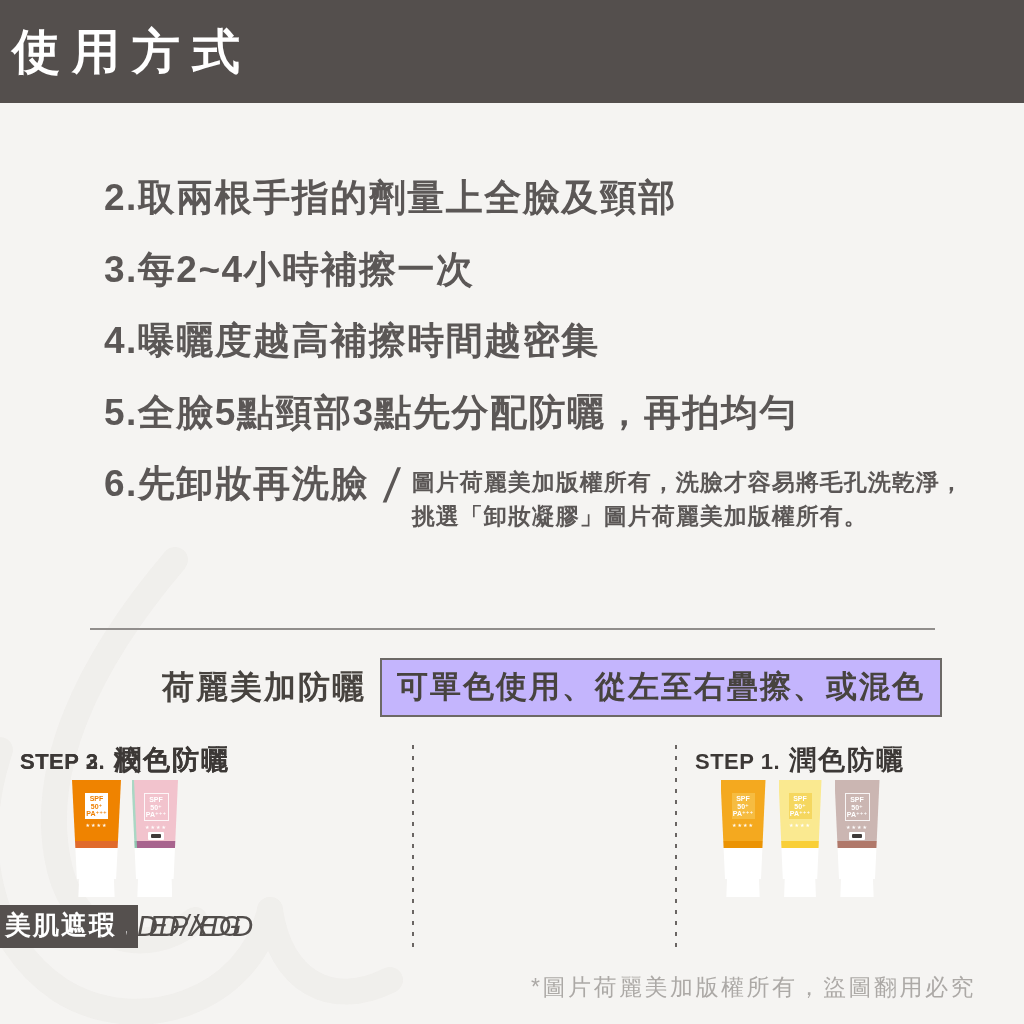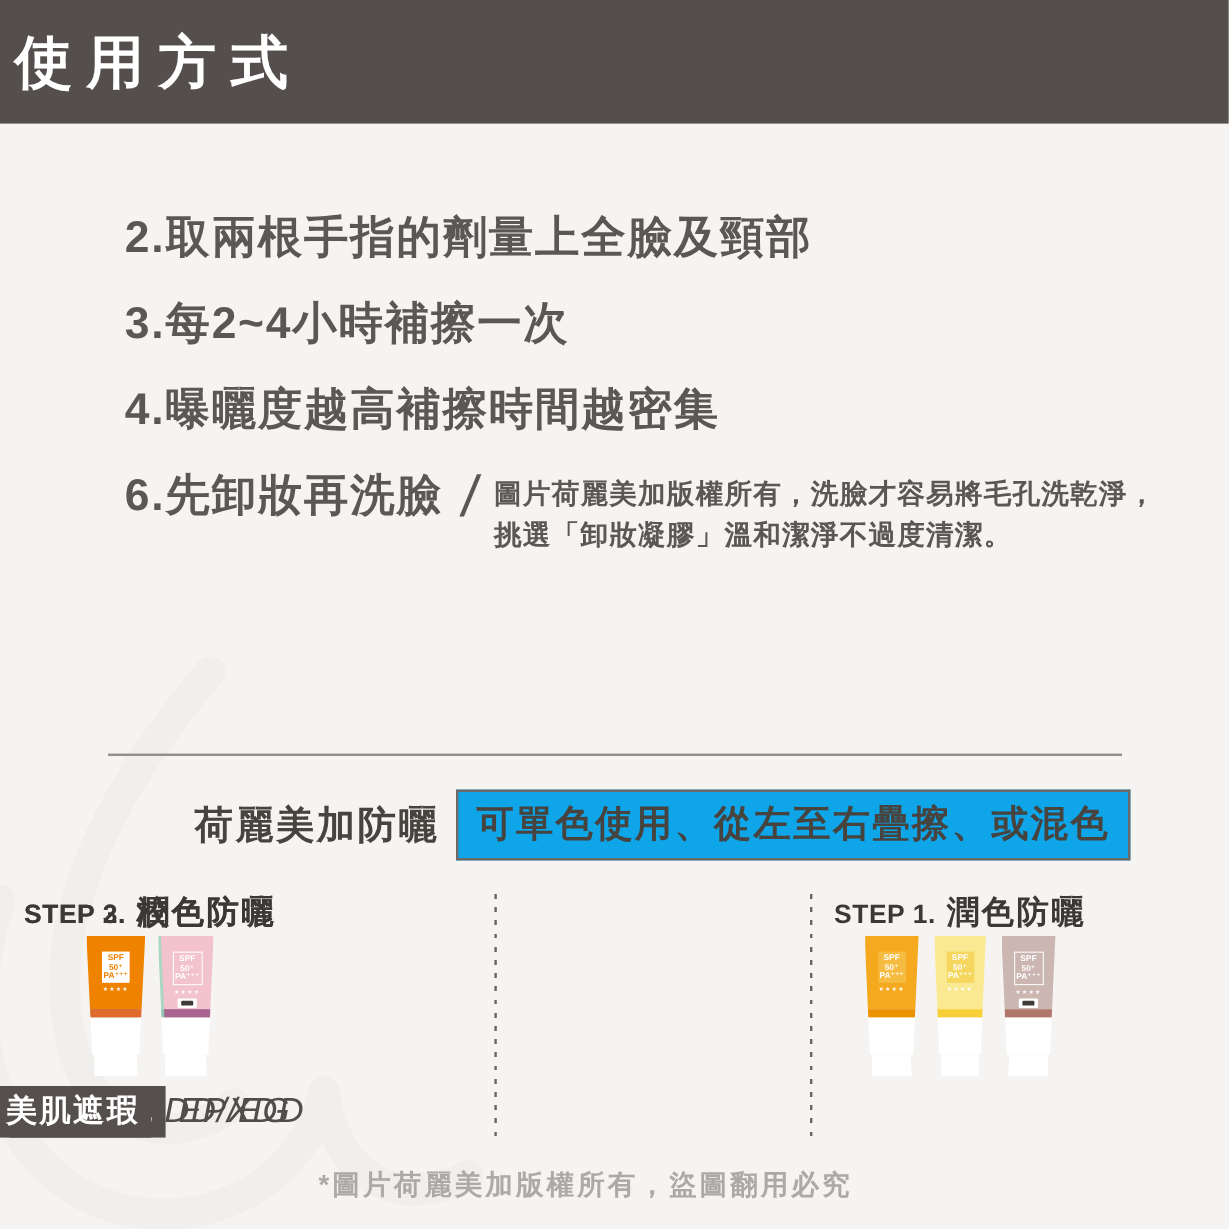--- a/index.html
+++ b/index.html
@@ -47,21 +47,21 @@
   
   .divider{position:absolute;left:90px;top:628px;width:845px;height:2px;background:#918e8c;}
 
   
   .brand-row{
     position:absolute;top:658px;left:0;width:1024px;
     display:flex;justify-content:center;align-items:center;gap:14px;padding-left:40px;
   }
   .brand-name{font-size:32px;font-weight:700;color:#47433f;letter-spacing:2px;}
   .brand-box{
-    border:2px solid #6c6966;background:#0ea5e9;
+    border:2px solid #6c6966;background:#c4b5fd;
     padding:6px 15px 7px 15px;
     font-size:31px;font-weight:700;color:#47433f;letter-spacing:2px;
     white-space:nowrap;
   }
 
   
   .steps-area{position:absolute;top:742px;left:0;width:1024px;height:215px;}
   .step-column{
     position:absolute;top:0;width:250px;height:215px;
     display:flex;flex-direction:column;align-items:center;
@@ -121,22 +121,22 @@
     letter-spacing:1px;margin-top:3px;text-align:center;
   }
   .tube-chip{
     margin-top:2px;width:16px;height:8px;background:#ffffff;border-radius:1px;
     display:flex;align-items:center;justify-content:center;
   }
   .tube-chip-bar{width:10px;height:4px;background:#3f3b39;border-radius:1px;}
 
   
   .footer{
-    position:absolute;top:972px;left:0;width:976px;text-align:center;
-    font-size:23px;letter-spacing:2.5px;color:#aca9a6;font-weight:700;
+    position:absolute;top:972px;left:0;width:976px;text-align:right;
+    font-size:23px;letter-spacing:2.5px;color:#aca9a6;font-weight:400;
   }
 </style>
 </head>
 <body>
 
 <div class="page">
 
   <svg class="watermark" width="520" height="500" viewBox="0 0 520 500">
     <g fill="none" stroke="#edebe8" stroke-width="26" stroke-linecap="round" opacity="0.75">
       <path d="M 235 20 C 150 120, 95 230, 120 330 C 138 400, 205 420, 255 380"></path>
@@ -149,26 +149,27 @@
   </svg>
 
   <div class="header">
     <div class="header-title">使用方式</div>
   </div>
 
   <div class="instruction-list">
       <div class="instruction-item"><span class="instruction-text">2.取兩根手指的劑量上全臉及頸部</span></div>
       <div class="instruction-item"><span class="instruction-text">3.每2~4小時補擦一次</span></div>
       <div class="instruction-item"><span class="instruction-text">4.曝曬度越高補擦時間越密集</span></div>
+      <div class="instruction-item"><span class="instruction-text">5.全臉5點頸部3點先分配防曬，再拍均勻</span></div>
       <div class="instruction-item with-note">
         <span class="instruction-text">6.先卸妝再洗臉</span>
         <span class="note-slash">/</span>
         <div class="note">
           <div class="note-line">圖片荷麗美加版權所有，洗臉才容易將毛孔洗乾淨，</div>
-          <div class="note-line">挑選「卸妝凝膠」溫和潔淨不過度清潔。</div>
+          <div class="note-line">挑選「卸妝凝膠」圖片荷麗美加版權所有。</div>
         </div>
       </div>
     </div>
 
   <div class="divider"></div>
 
   <div class="brand-row">
     <span class="brand-name">荷麗美加防曬</span>
     <span class="brand-box">可單色使用、從左至右疊擦、或混色</span>
   </div>

